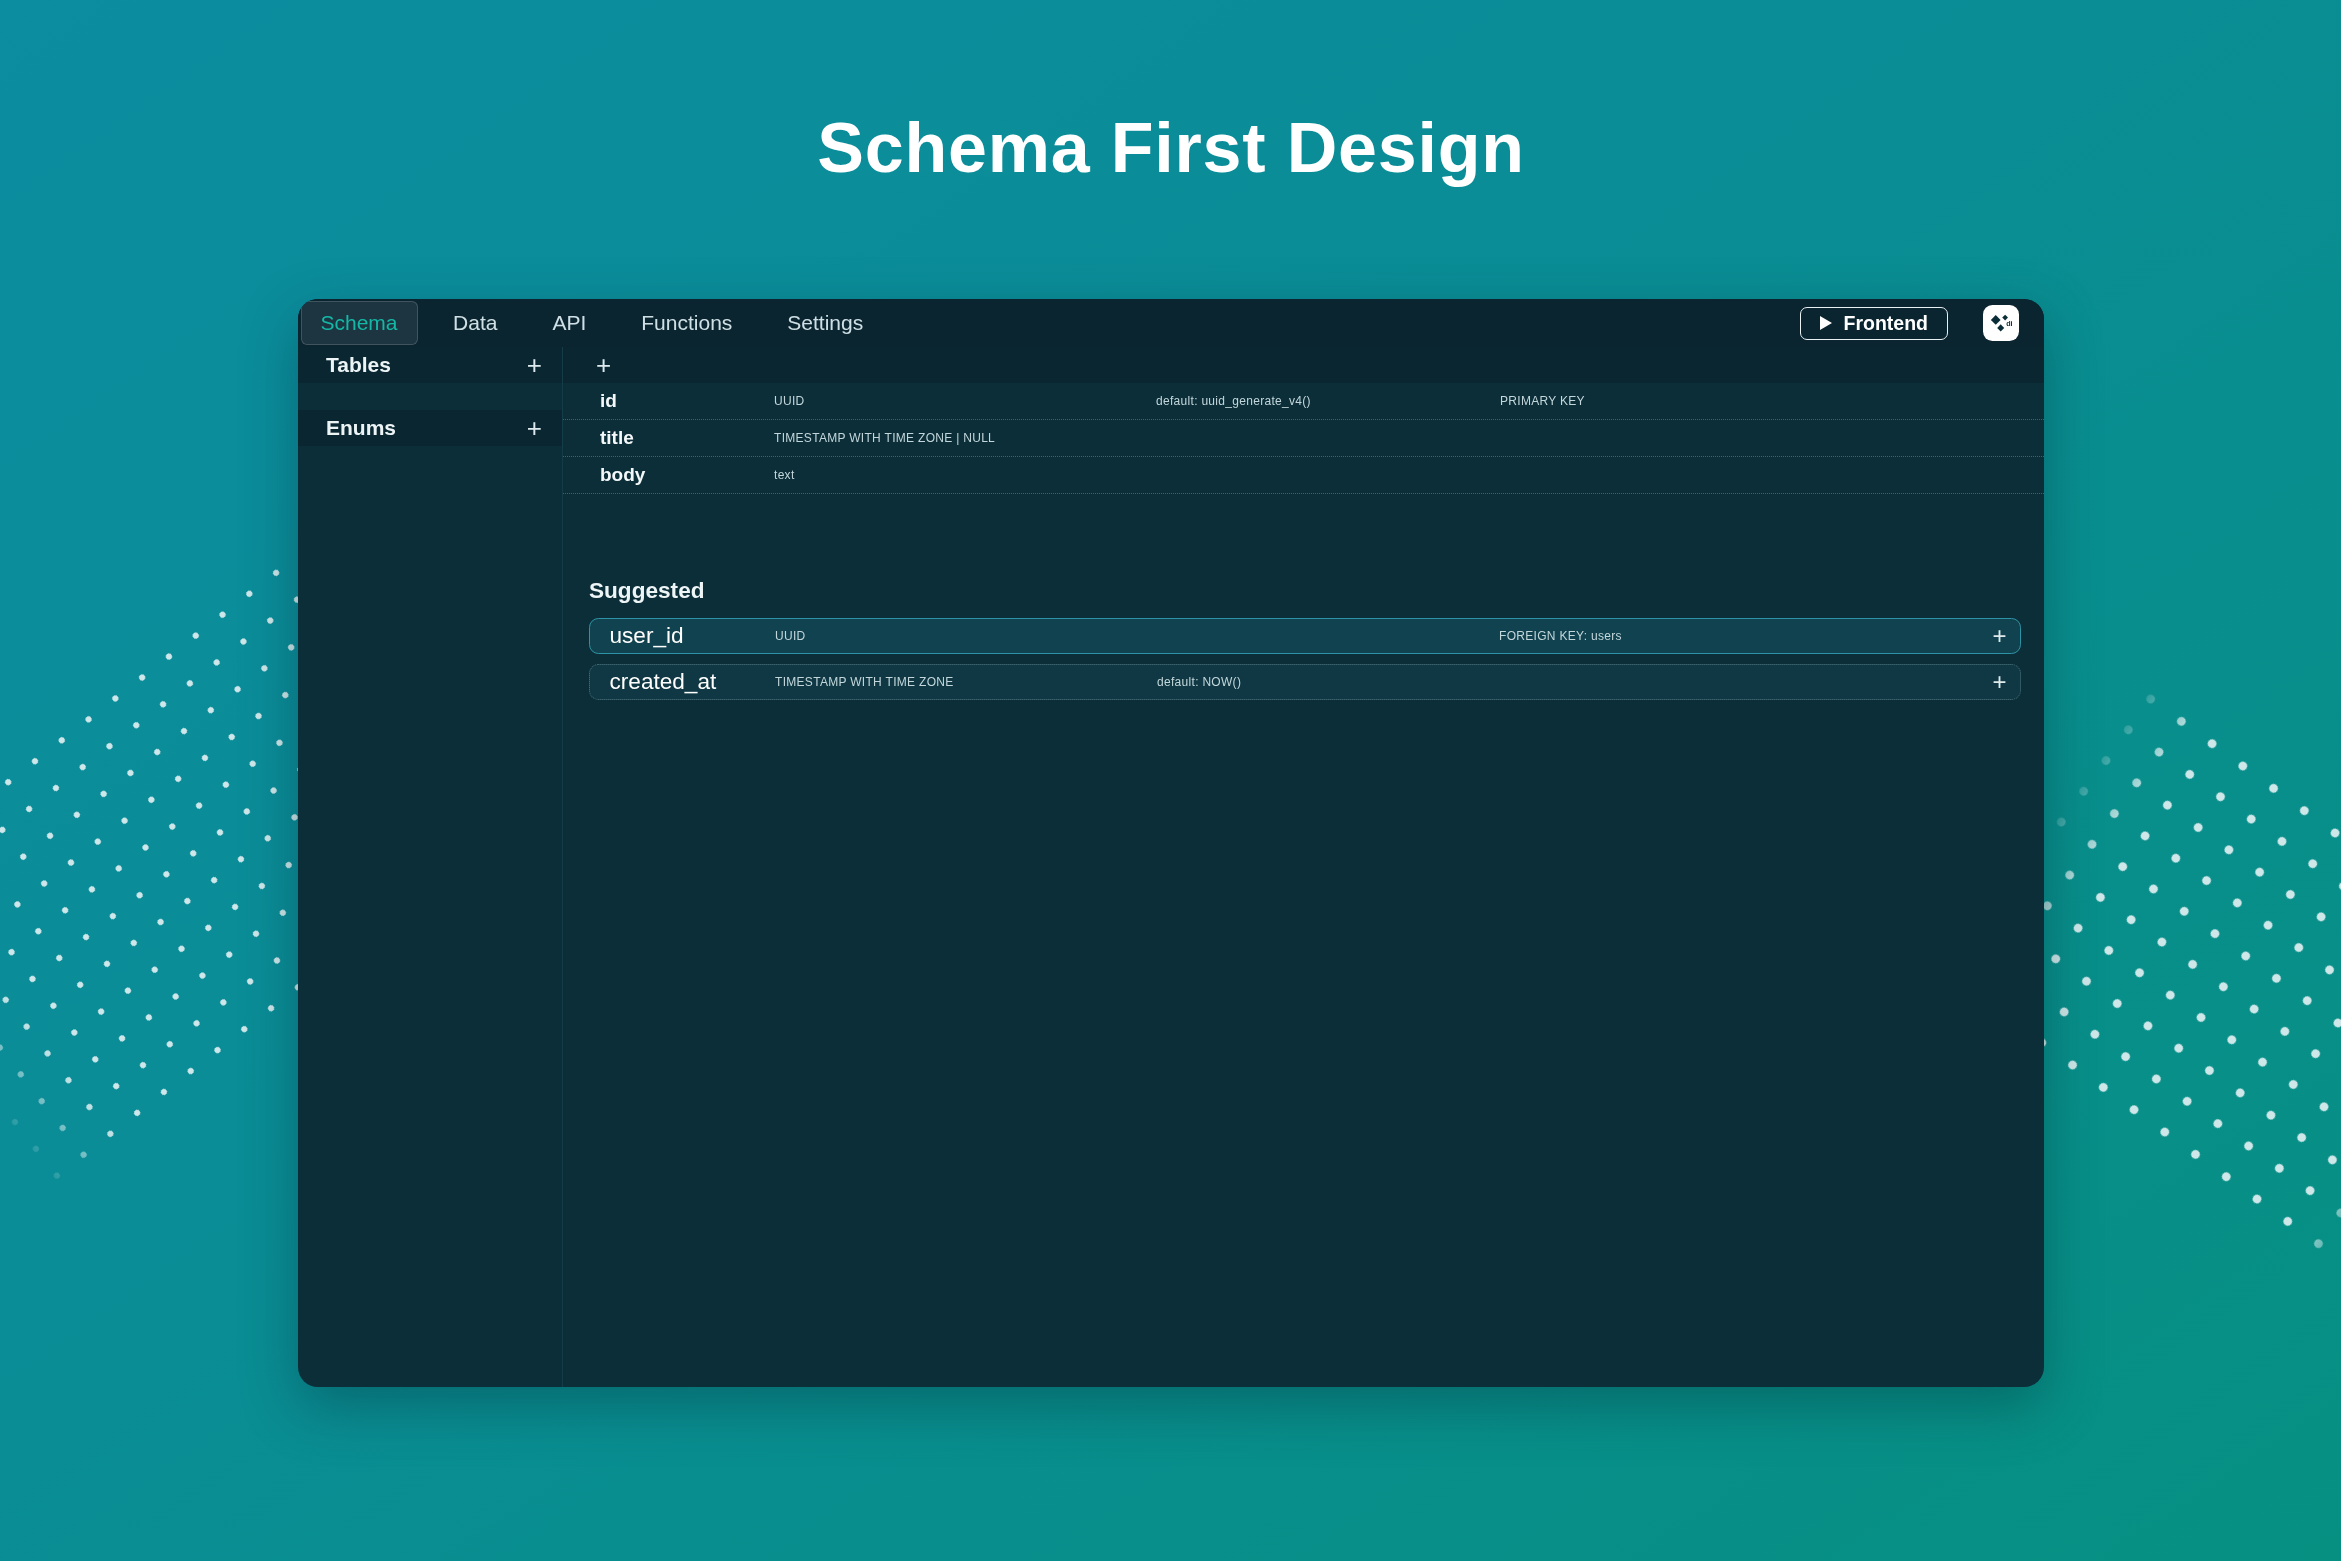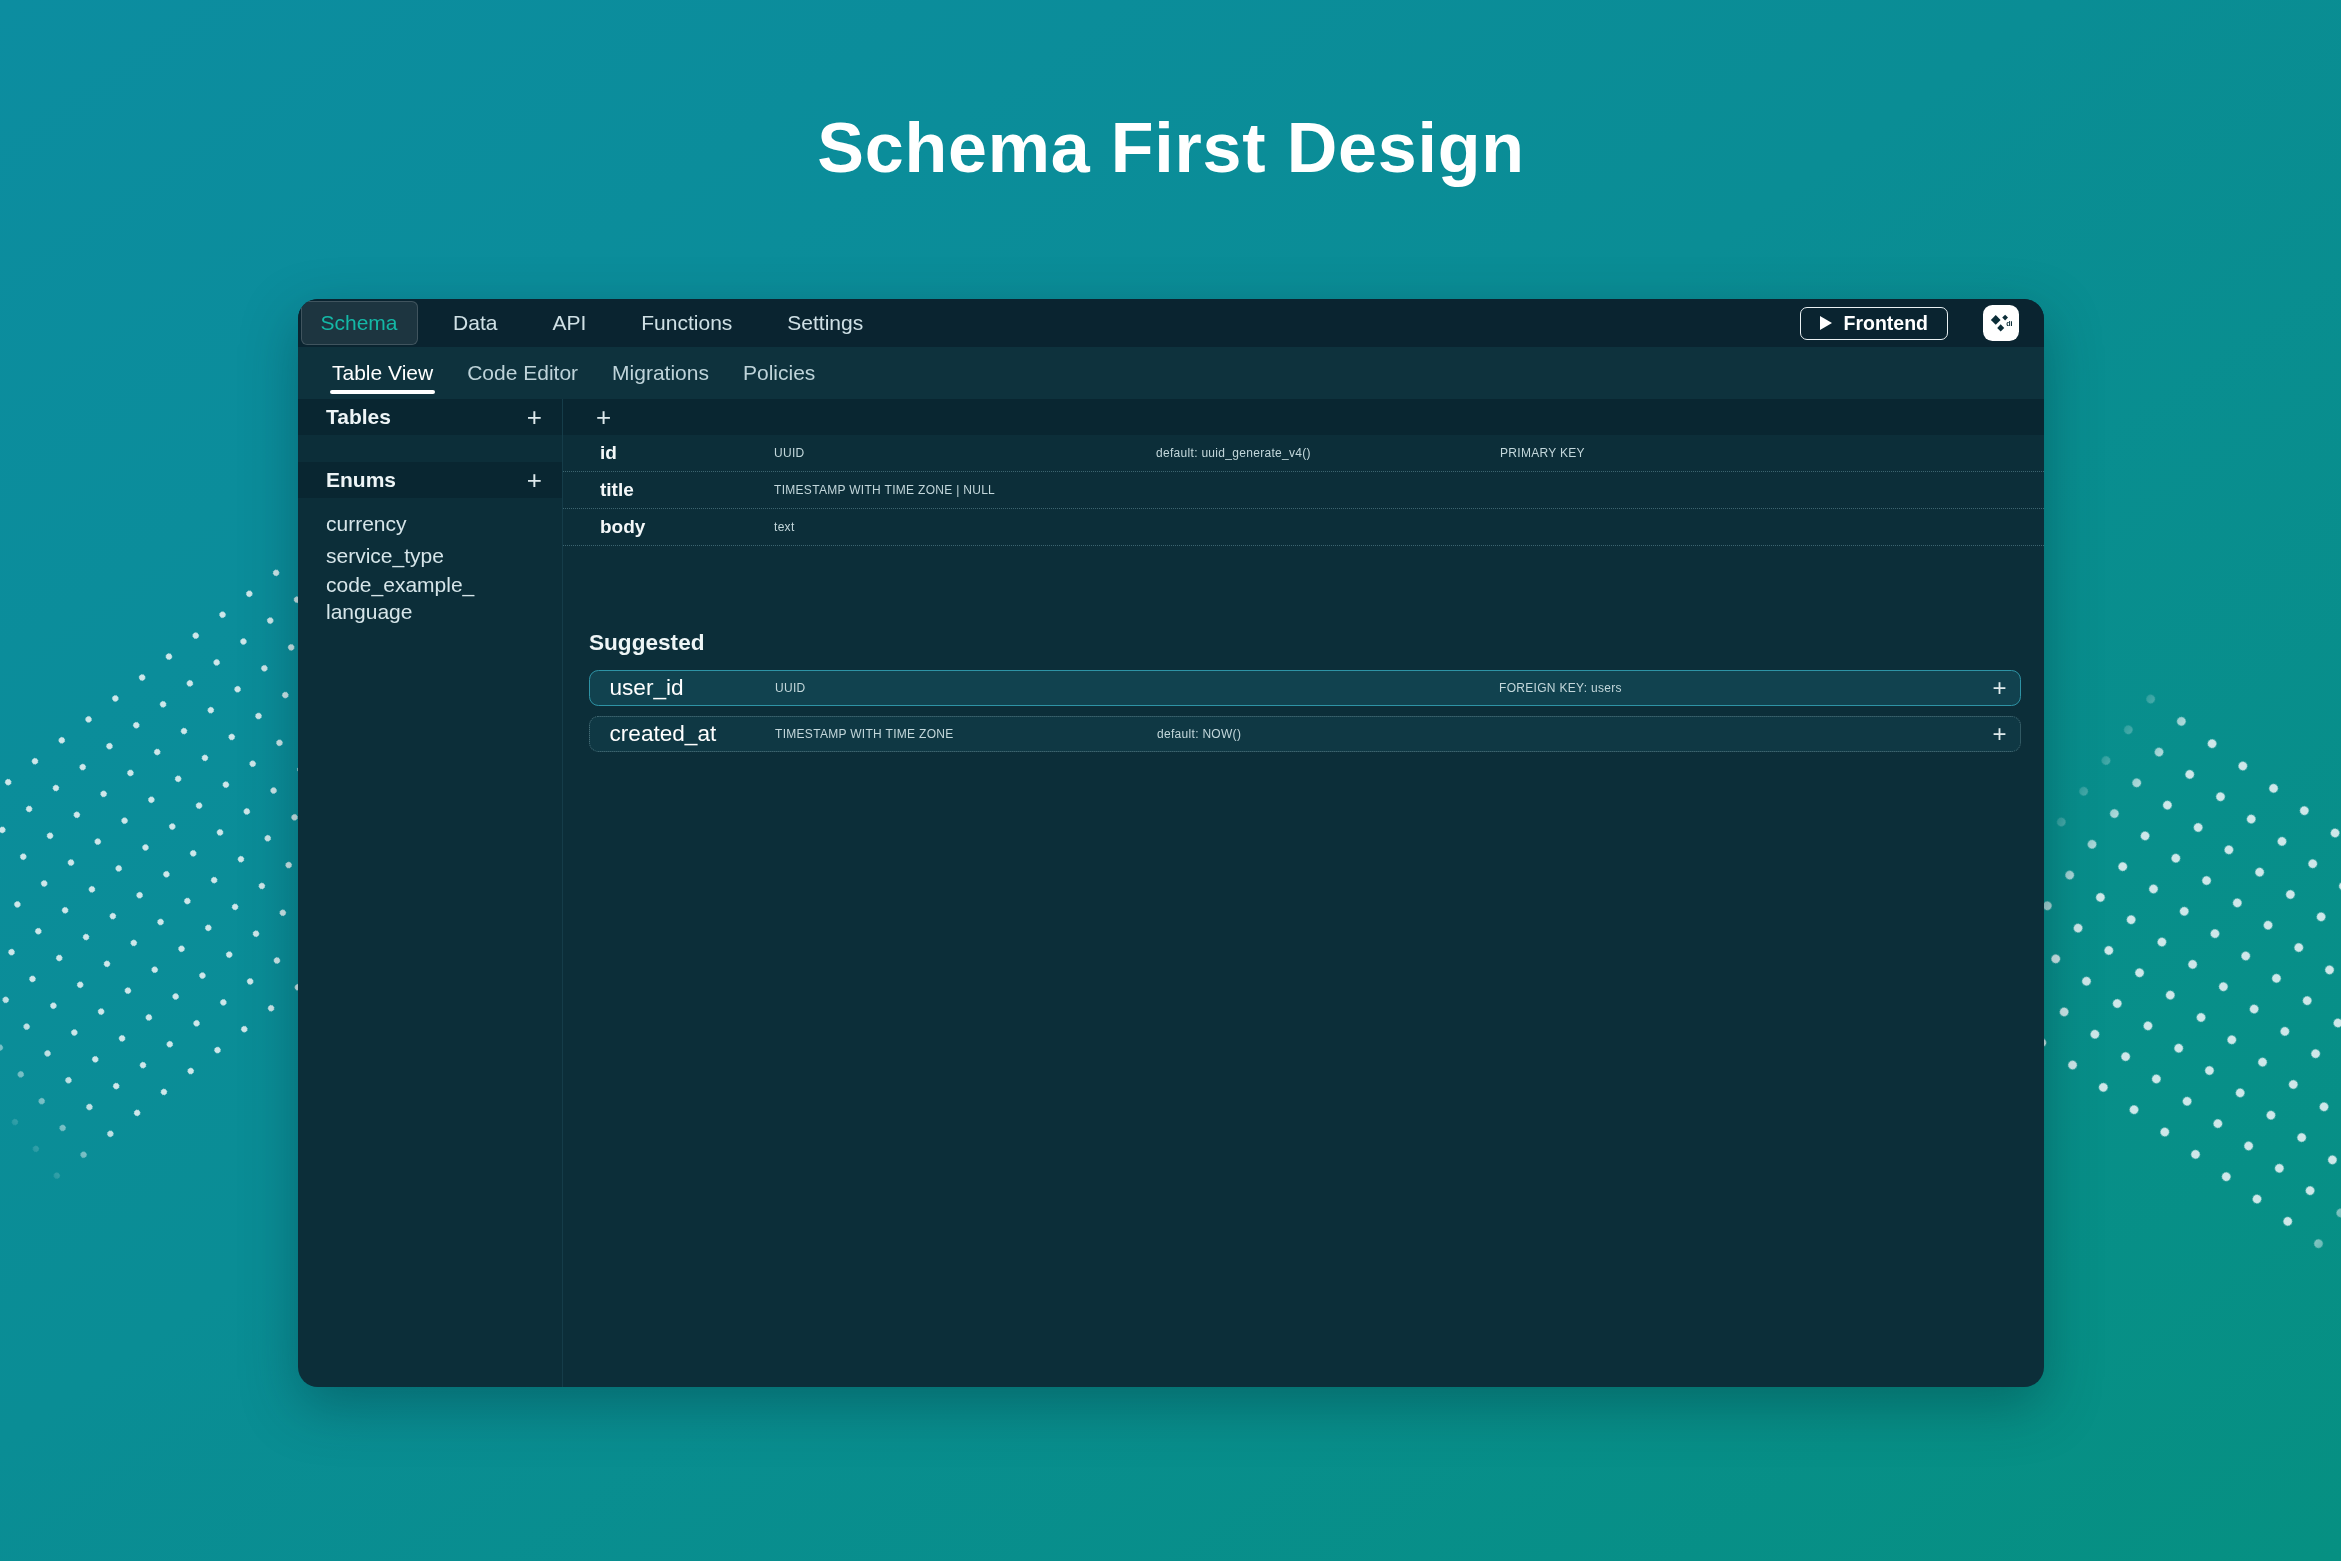--- a/index.html
+++ b/index.html
@@ -123,50 +123,32 @@
         <svg width="26.5" height="26.5" viewBox="0 0 24 24">
           <polygon points="7,4.6 11.4,9 7,13.4 2.6,9" fill="#0b2d38"></polygon>
           <polygon points="15.5,4.2 18.1,6.8 15.5,9.4 12.9,6.8" fill="#0b2d38"></polygon>
           <polygon points="11.5,13 14.7,16.2 11.5,19.4 8.3,16.2" fill="#0b2d38"></polygon>
           <text x="16.5" y="14.5" font-size="6.5" font-weight="bold" fill="#0b2d38" font-family="Liberation Sans, sans-serif">di</text>
         </svg>
       </button>
     </div>
   </div>
 
-  <div class="subnav">
-    <div class="subnav-tab active">Table View</div>
-    <div class="subnav-tab">Code Editor</div>
-    <div class="subnav-tab">Migrations</div>
-    <div class="subnav-tab">Policies</div>
-  </div>
 
   <div class="app-body">
 
     <div class="sidebar">
       <div class="band">
         <span class="band-title">Tables</span>
         <button class="plus">+</button>
       </div>
 
       <div class="band enums-band">
         <span class="band-title">Enums</span>
         <button class="plus">+</button>
-      </div>
-      <div class="enum-list">
-        <div class="side-item">
-          <span>currency</span>
-        </div>
-        <div class="side-item">
-          <span>service_type</span>
-        </div>
-        <div class="side-item">
-          <span>code_example_</span>
-          <span>language</span>
-        </div>
       </div>
     </div>
 
     <div class="main">
       <div class="band">
         <button class="plus">+</button>
       </div>
 
       <div>
         <div class="col-row">

